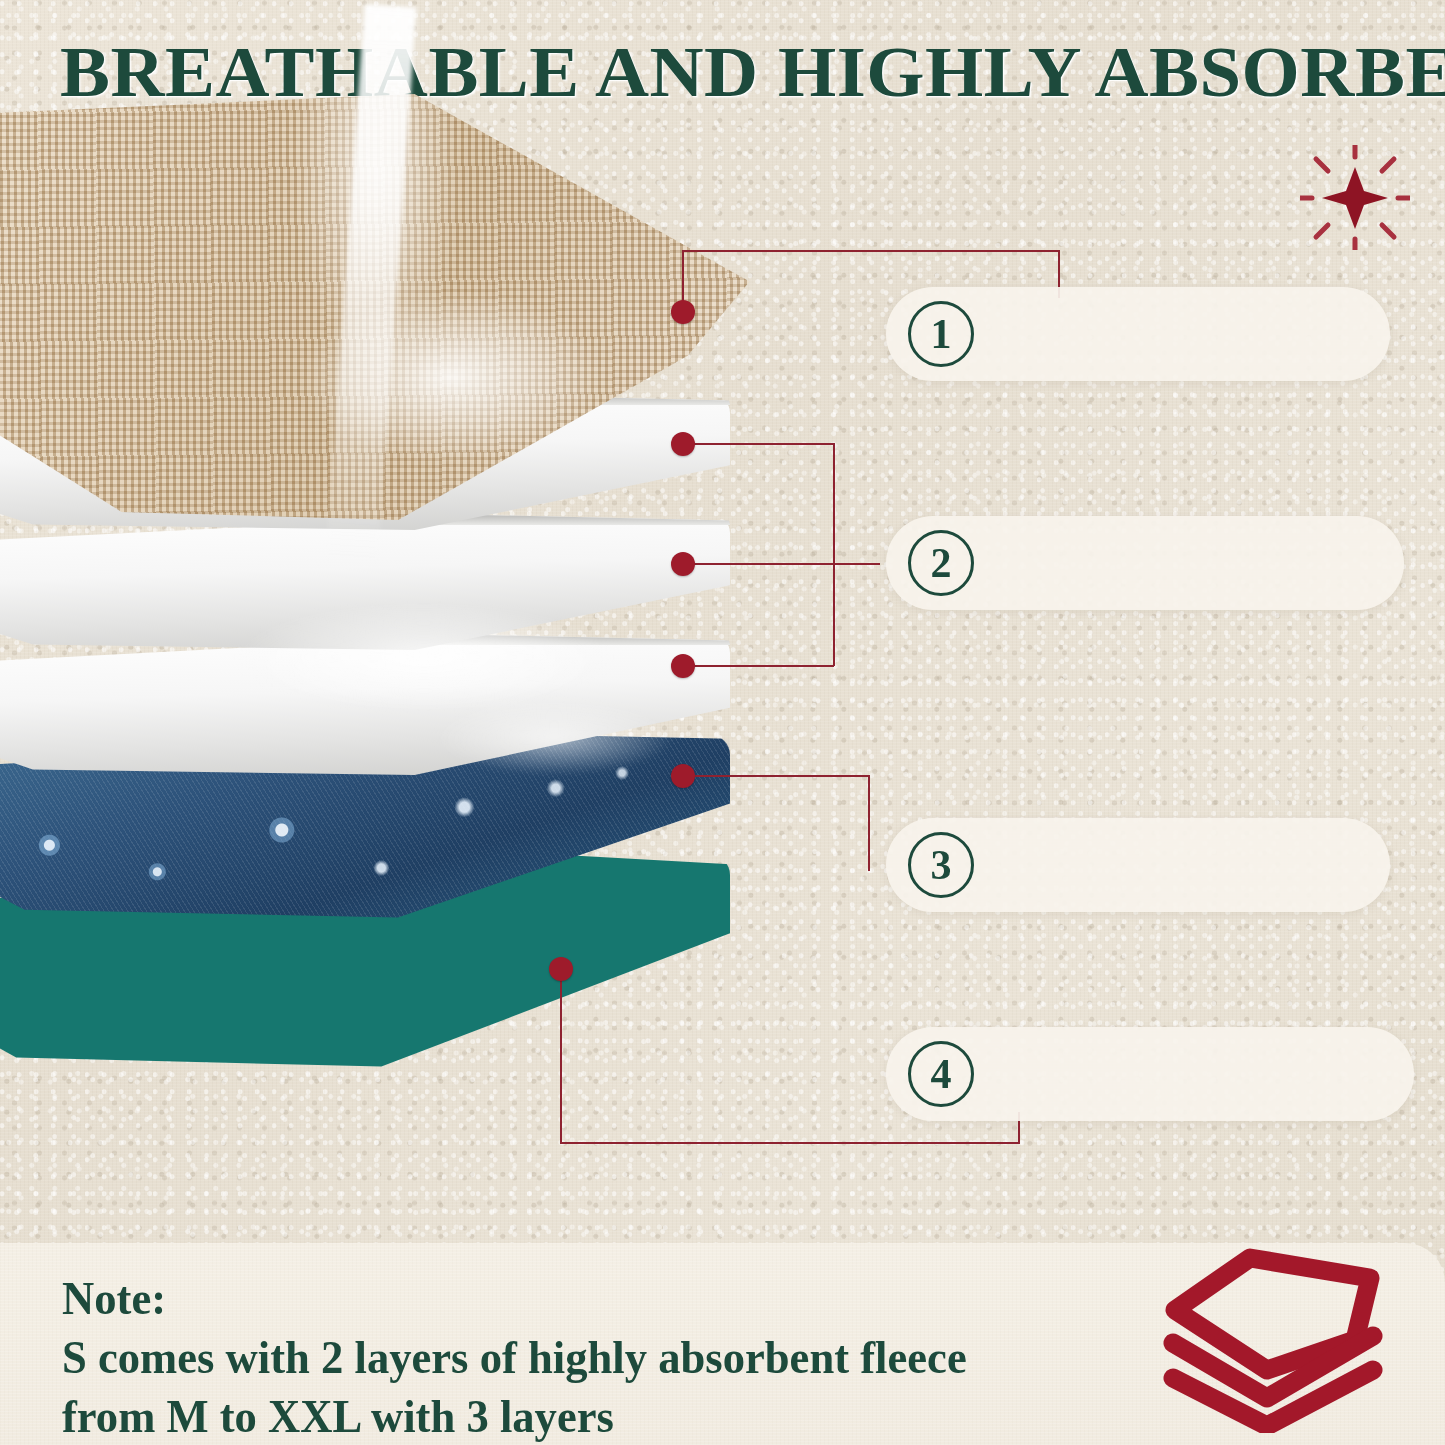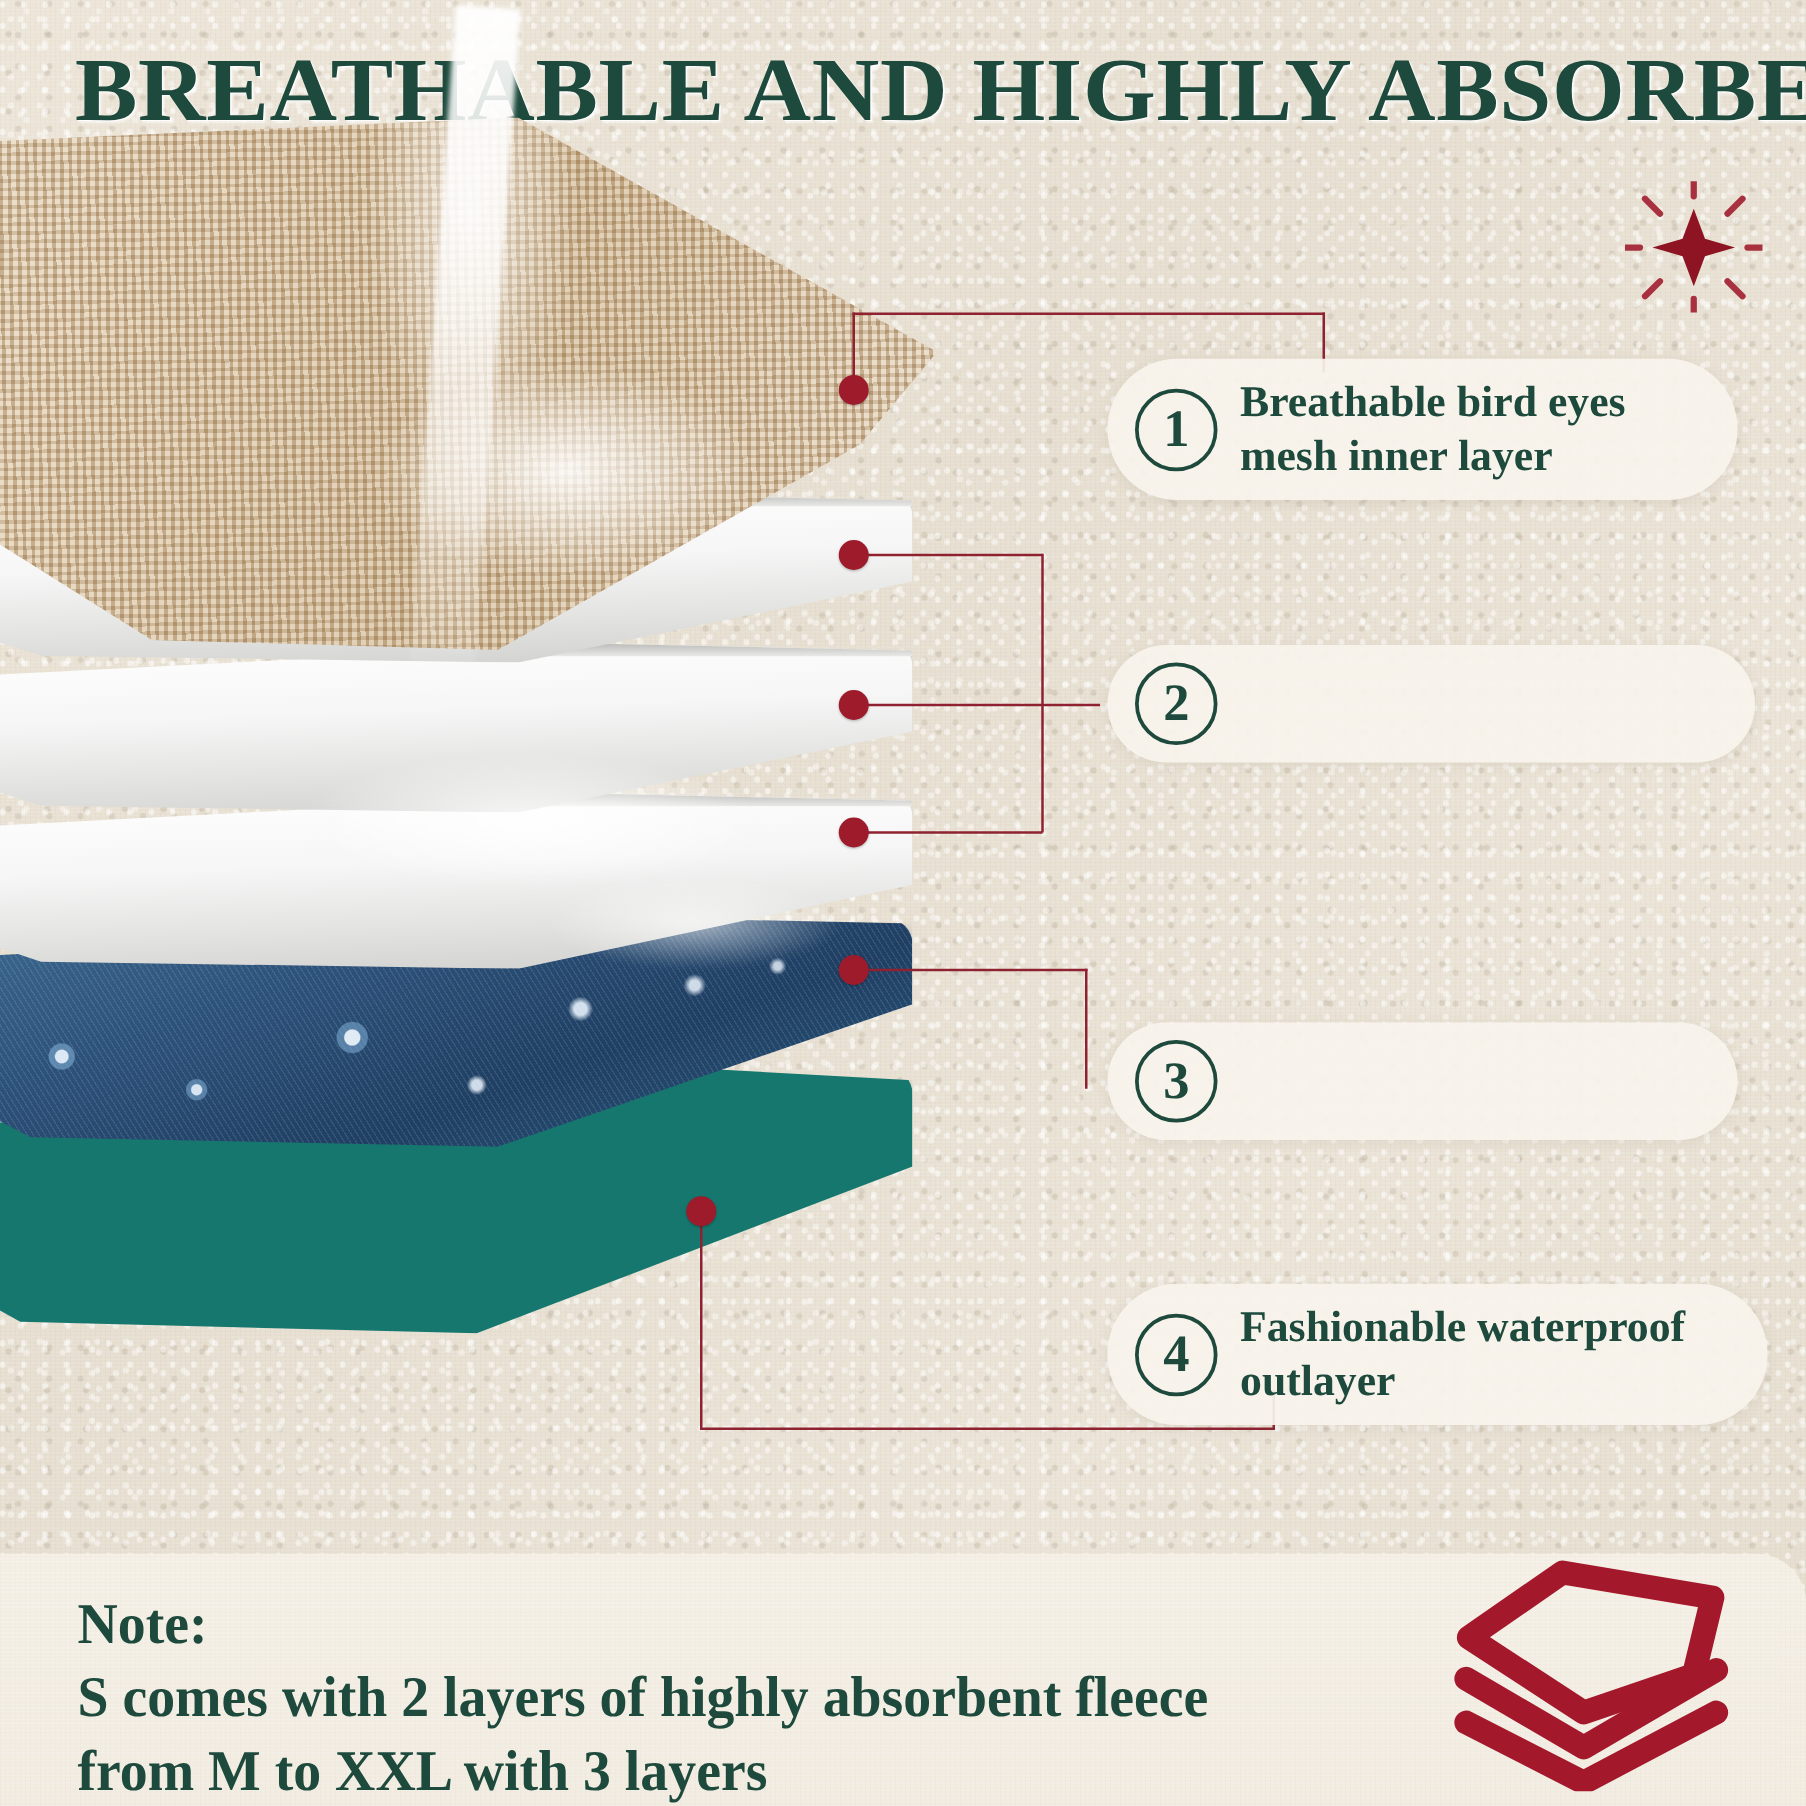--- a/index.html
+++ b/index.html
@@ -239,36 +239,32 @@
   <div class="conn v" style="left:868px;top:775px;height:96px;"></div>
   <div class="dot" style="left:671px;top:764px;"></div>
 
   <div class="conn v" style="left:560px;top:968px;height:176px;"></div>
   <div class="conn h" style="left:560px;top:1142px;width:460px;"></div>
   <div class="conn v" style="left:1018px;top:1112px;height:32px;"></div>
   <div class="dot" style="left:549px;top:957px;"></div>
 
   <div class="pill" style="left:886px;top:287px;width:448px;">
     <div class="num">1</div>
-    <div class="ptext">Breathable bird eyes
-mesh inner layer</div>
   </div>
 
   <div class="pill" style="left:886px;top:516px;width:462px;">
     <div class="num">2</div>
   </div>
 
   <div class="pill" style="left:886px;top:818px;width:448px;">
     <div class="num">3</div>
   </div>
 
   <div class="pill" style="left:886px;top:1027px;width:472px;">
     <div class="num">4</div>
-    <div class="ptext">Fashionable waterproof
-outlayer</div>
   </div>
 
   <div class="notepanel">
     <div class="pgrain"></div>
   </div>
   <div class="notetext">Note:
 S comes with 2 layers of highly absorbent fleece
 from M to XXL with 3 layers</div>
 
   <div class="layersicon">

